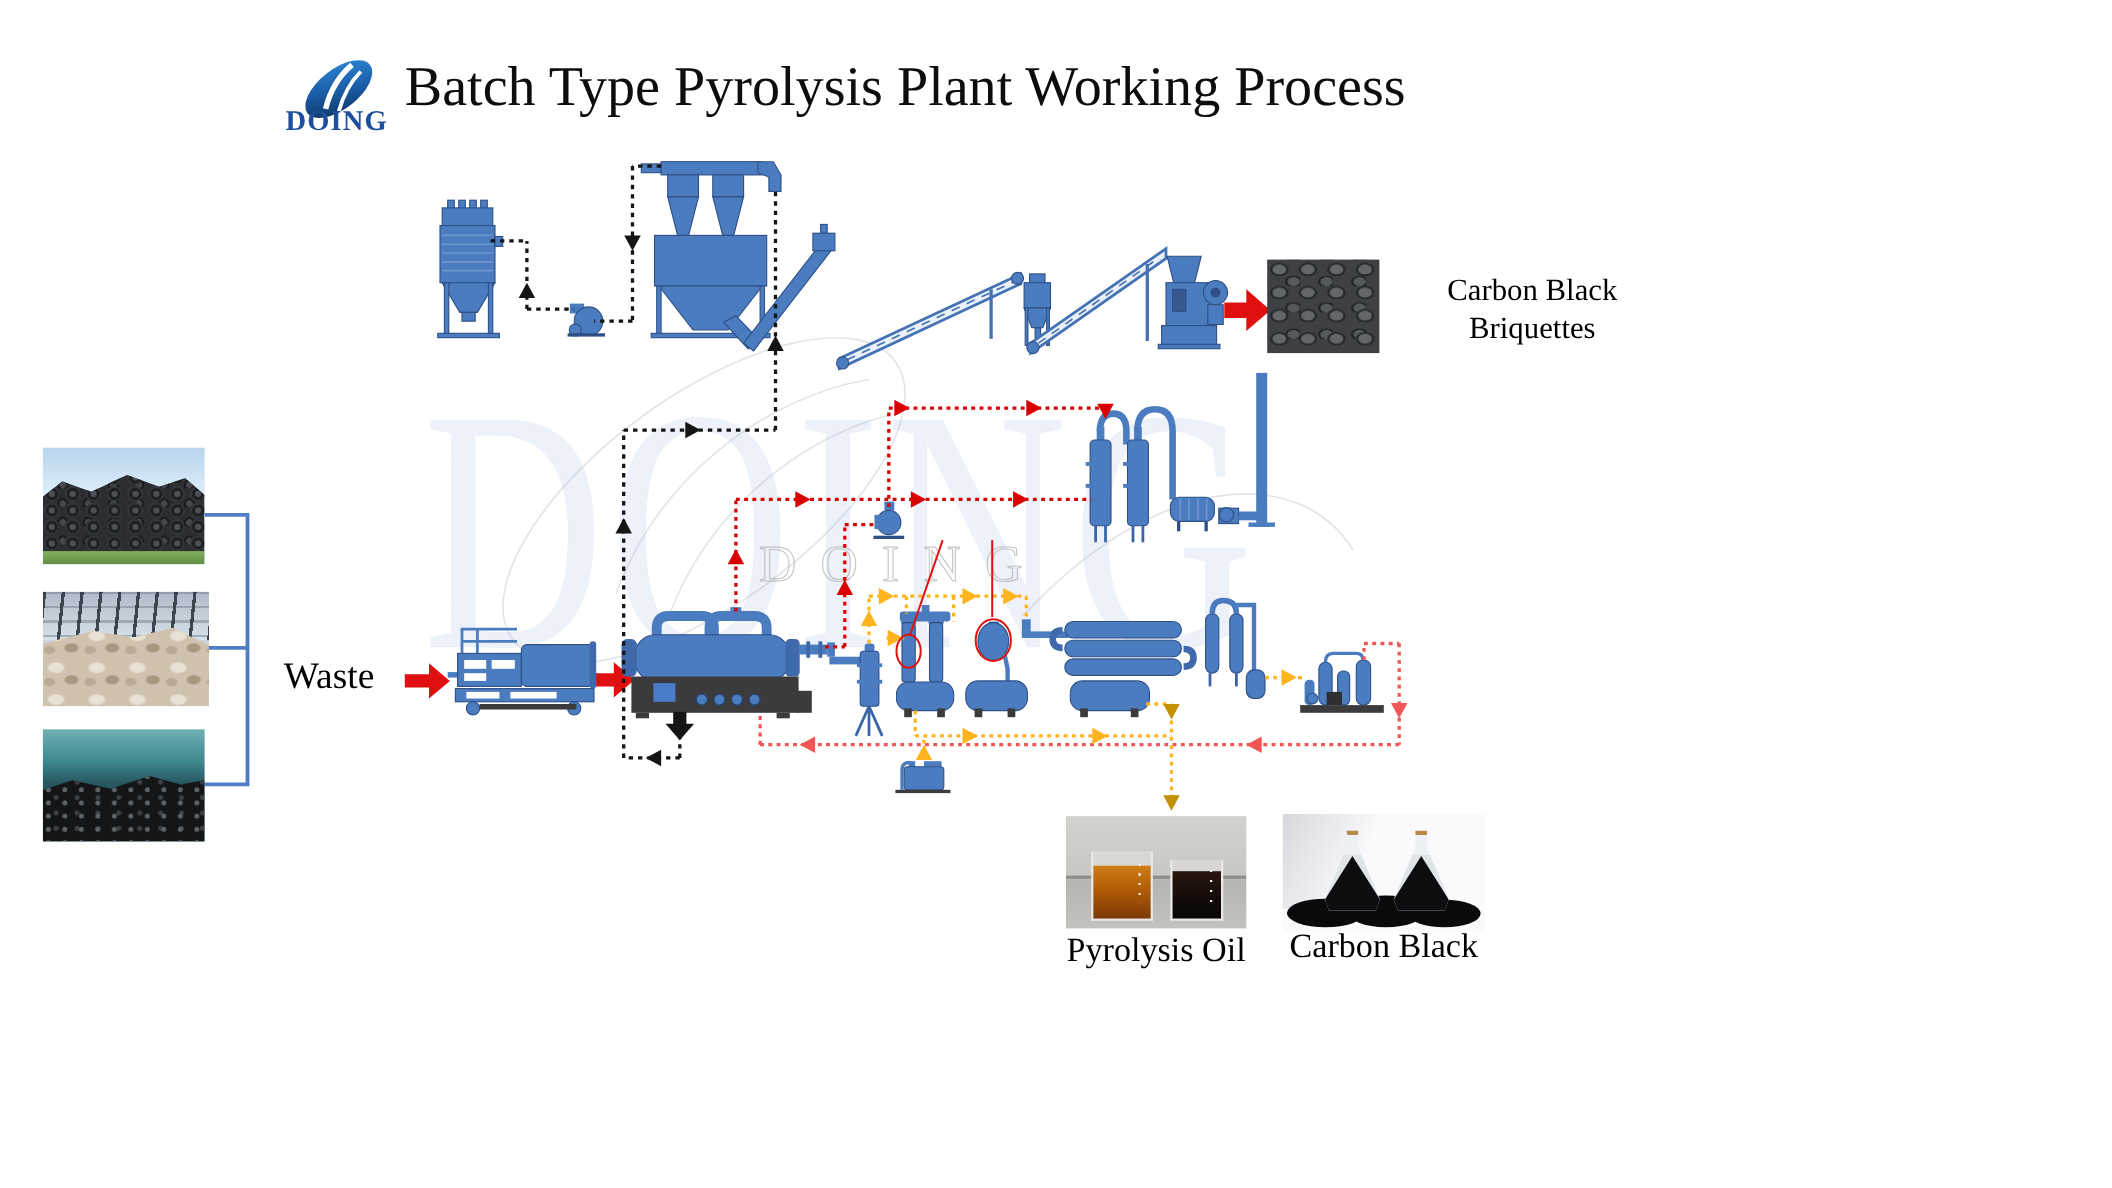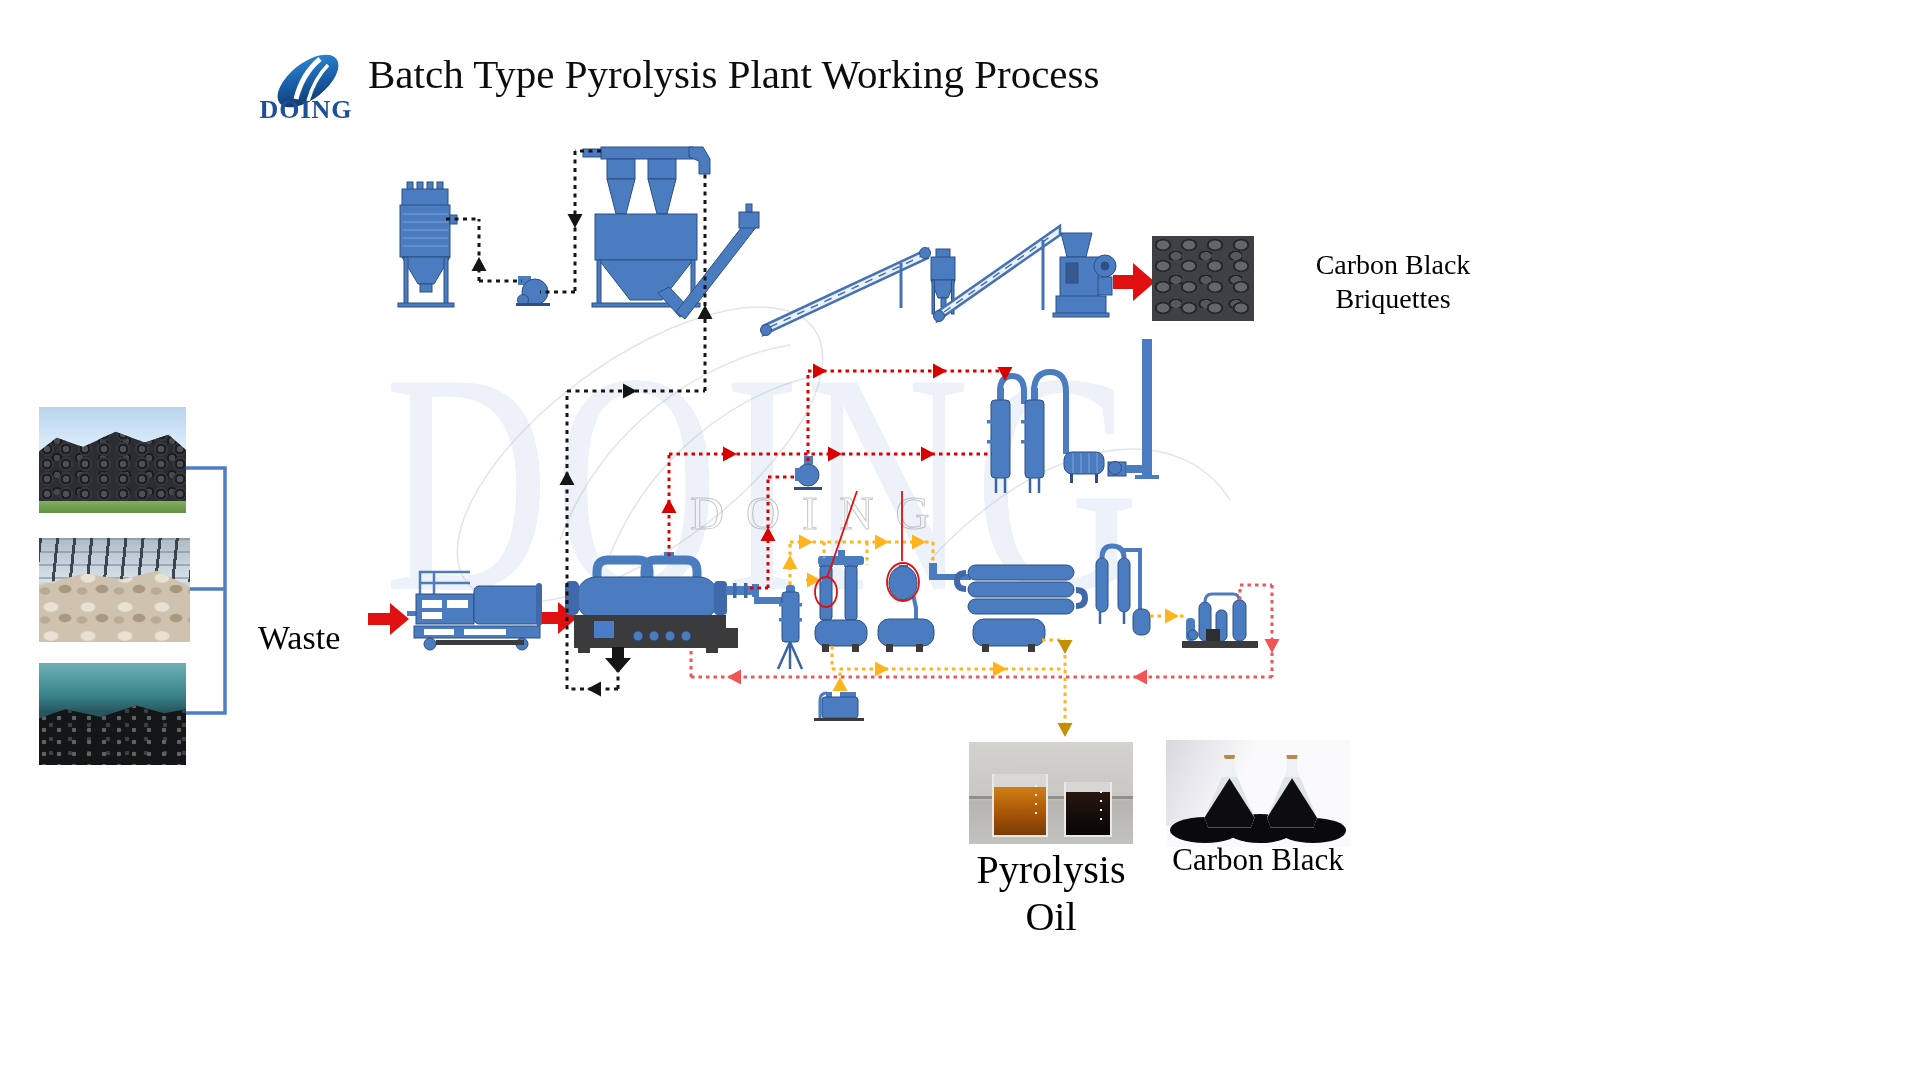--- a/index.html
+++ b/index.html
@@ -3,32 +3,32 @@
 <meta charset="utf-8">
 <style>
   html,body{margin:0;padding:0;background:#888;}
   .stage{position:relative;width:1920px;height:1080px;background:#fff;overflow:hidden;
          font-family:"Liberation Serif","DejaVu Serif",serif;}
   .abs{position:absolute;}
   
   .logo-wrap{left:256px;top:38px;width:110px;height:90px;}
   .brand-text{left:254px;top:95px;width:104px;text-align:center;font-weight:bold;
               font-size:26px;color:#1d4f9c;letter-spacing:1px;}
-  .page-title{left:368px;top:50px;font-size:41px;color:#0d0d0d;white-space:nowrap;}
+  .page-title{left:368px;top:50px;font-size:51px;color:#0d0d0d;white-space:nowrap;}
   
   .wm-big{left:385px;top:325px;font-size:315px;line-height:1;color:#edf1f9;
           letter-spacing:8px;transform:scale(.72,1);transform-origin:left top;
           text-shadow:0 0 1px #dfe6f2;user-select:none;}
   .wm-outline{left:690px;top:486px;font-size:47px;letter-spacing:22px;color:transparent;
               -webkit-text-stroke:1px rgba(150,150,150,.55);user-select:none;}
   
   .lbl{color:#000000;}
-  .waste-lbl{left:258px;top:596px;font-size:34px;margin-top:23px;}
+  .waste-lbl{left:258px;top:596px;font-size:34px;}
   .cbb-lbl{left:1300px;top:248px;width:186px;text-align:center;font-size:28px;line-height:1.22;}
-  .oil-lbl{left:969px;top:846px;width:164px;text-align:center;font-size:40px;}
+  .oil-lbl{left:969px;top:846px;width:164px;text-align:center;font-size:31px;}
   .cb-lbl{left:1166px;top:842px;width:184px;text-align:center;font-size:31px;}
   
   .photo{overflow:hidden;}
   .ph-tires{left:39px;top:407px;width:147px;height:106px;
     background:linear-gradient(180deg,#b8d4ec 0%,#ddeefb 40%,#cfe3f2 46%);}
   .tire-pile{position:absolute;left:0;right:0;bottom:9%;height:72%;
     clip-path:polygon(0 32%,12% 14%,30% 26%,52% 6%,72% 20%,88% 10%,100% 30%,100% 100%,0 100%);
     background-color:#2b2d31;
     background-image:radial-gradient(circle at 8px 7px,#4d5057 0 3px,#1d1f22 3px 5.5px,#34373c 5.5px 7px,rgba(0,0,0,0) 7px),
                      radial-gradient(circle at 18px 14px,#45484e 0 3px,#191b1e 3px 5px,rgba(0,0,0,0) 5px);

